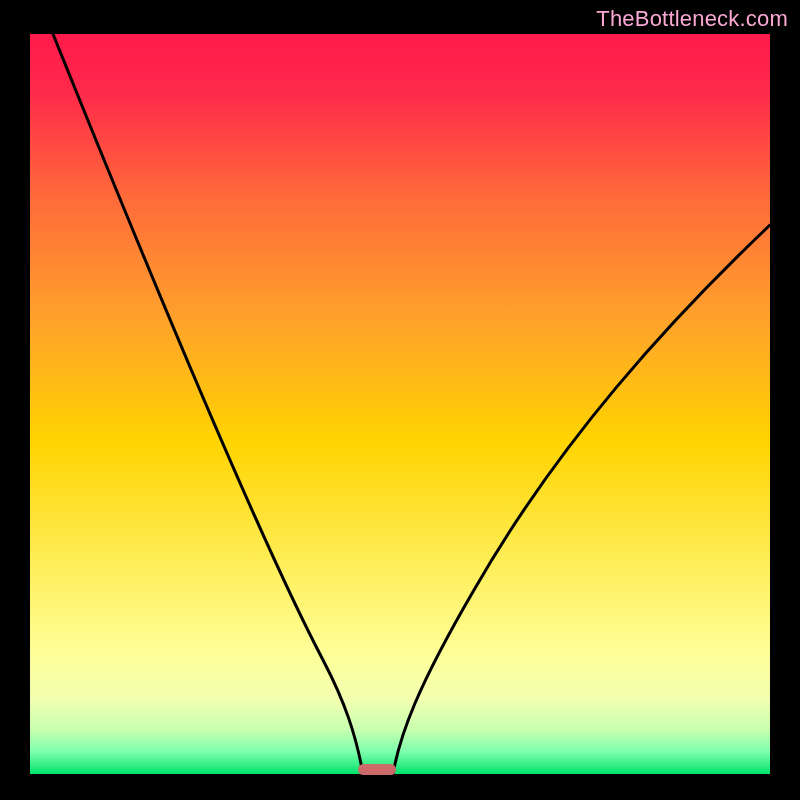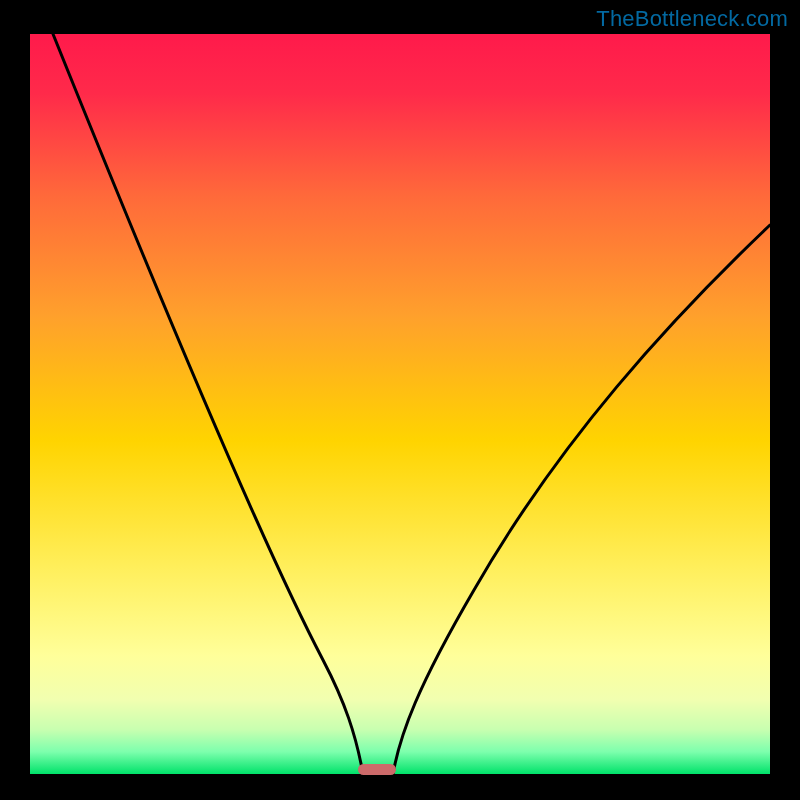--- a/index.html
+++ b/index.html
@@ -13,21 +13,21 @@
   }
   .stage {
     position: relative;
     width: 800px;
     height: 800px;
   }
   .watermark {
     position: absolute;
     top: 6px;
     right: 12px;
-    color: #0369a1;
+    color: #f9a8d4;
     font-size: 22px;
     font-weight: 500;
     z-index: 10;
     letter-spacing: 0.2px;
   }
   svg { display: block; }
 </style>
 </head>
 <body>
 

